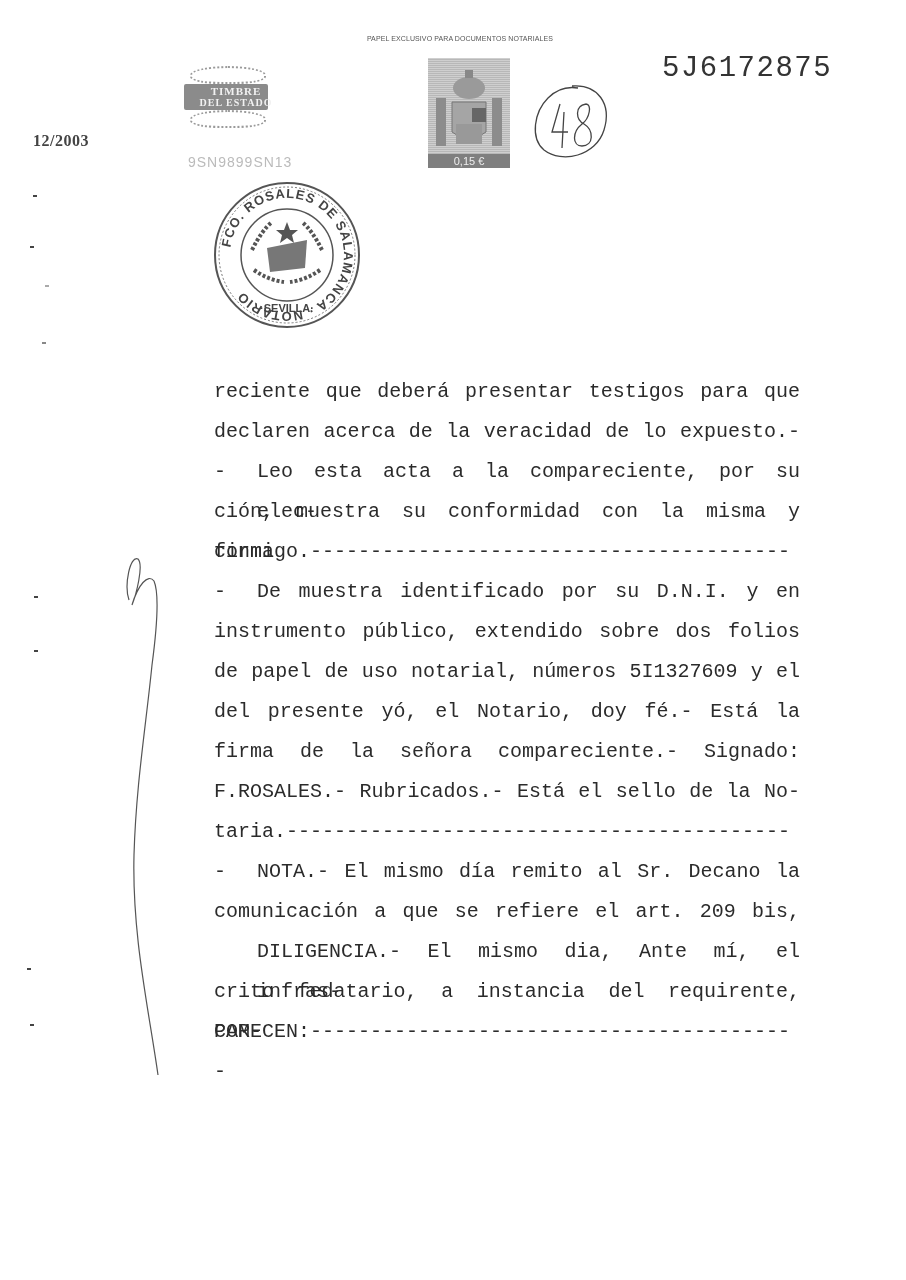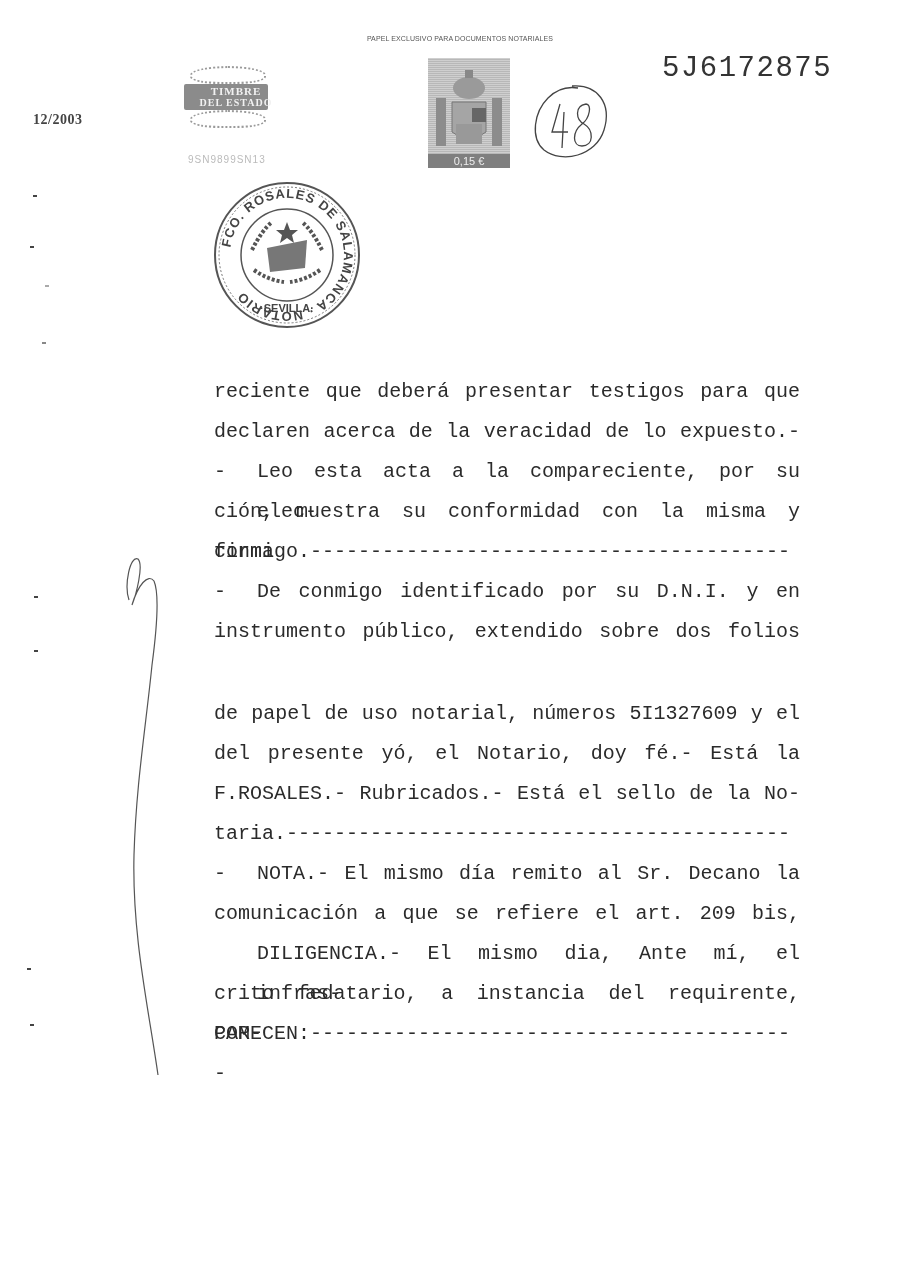--- a/index.html
+++ b/index.html
@@ -10,41 +10,41 @@
   .abs { position: absolute; }
   .paper-header {
     left: 330px; top: 35px; width: 260px; text-align: center;
     font-family: "Liberation Sans", sans-serif; font-size: 7px; letter-spacing: 0.1px; color: #555;
   }
   .serial {
     left: 662px; top: 52px; font-family: "Liberation Mono", monospace; font-size: 29px;
     letter-spacing: 1.5px; color: #333; text-align: center;
   }
   .date-ref {
-    left: 33px; top: 112px; font-family: "Liberation Serif", serif; font-size: 14px; font-weight: bold;
+    left: 33px; top: 132px; font-family: "Liberation Serif", serif; font-size: 16px; font-weight: bold;
     color: #444; letter-spacing: 0.5px;
   }
   .timbre {
     left: 178px; top: 60px; width: 96px; height: 62px;
   }
   .timbre .band {
     position: absolute; left: 6px; top: 24px; width: 84px; height: 26px; background: #8b8b8b;
     border-radius: 2px;
   }
   .timbre .t1, .timbre .t2 {
     position: absolute; left: 6px; width: 104px; text-align: center; color: #f1f1f1;
     font-family: "Liberation Serif", serif; font-weight: bold; font-size: 11px; letter-spacing: 1px;
   }
   .timbre .t1 { top: 25px; }
   .timbre .t2 { top: 37px; font-size: 10px; }
   .timbre .orn {
     position: absolute; left: 12px; width: 72px; height: 14px; border: 2px dotted #9a9a9a; border-radius: 50% 50% 40% 40%;
   }
   .stamp-code {
-    left: 188px; top: 154px; font-family: "Liberation Sans", sans-serif; font-size: 10px; color: #bbb; letter-spacing: 1px;
+    left: 188px; top: 154px; font-family: "Liberation Sans", sans-serif; font-size: 14px; color: #bbb; letter-spacing: 1px;
   }
   .arms {
     left: 428px; top: 58px; width: 82px; height: 110px; background:
       repeating-linear-gradient(0deg, #b8b8b8 0 1px, #cfcfcf 1px 2px);
   }
   .arms .value {
     position: absolute; bottom: 0; left: 0; width: 100%; height: 14px; background: #7f7f7f;
     color: #eee; font-size: 11px; text-align: center; line-height: 14px; font-family: "Liberation Sans", sans-serif;
   }
   .folio-circle {
@@ -132,24 +132,25 @@
     <path d="M17 45 C12 30 18 0 26 4 C32 10 24 40 20 50 M20 50 C26 30 36 18 42 26 C48 40 44 80 40 110 C34 170 24 230 22 300 C20 380 36 450 46 520" fill="none" stroke="#555" stroke-width="1.2"></path>
   </svg>
 </div>
 
 <div class="abs body-text">
   <span class="line" style="white-space: normal;">reciente que deberá presentar testigos para que</span>
   <span class="line last" style="white-space: normal;">declaren acerca de la veracidad de lo expuesto.--</span>
   <span class="line indent" style="white-space: normal;">Leo esta acta a la compareciente, por su elec-</span>
   <span class="line" style="white-space: normal;">ción, muestra su conformidad con la misma y firma</span>
   <span class="line last" style="white-space: normal;">conmigo.-----------------------------------------</span>
-  <span class="line indent" style="white-space: normal;">De conmigo identificado por su D.N.I. y en</span>
+  <span class="line indent" style="white-space: normal;">De muestra identificado por su D.N.I. y en</span>
   <span class="line" style="white-space: normal;">instrumento público, extendido sobre dos folios</span>
-  <span class="line" style="white-space: normal; margin-top: 42px;">de papel de uso notarial, números 5I1327609 y el</span>
+  <span class="line" style="white-space: normal;">de papel de uso notarial, números 5I1327609 y el</span>
   <span class="line" style="white-space: normal;">del presente yó, el Notario, doy fé.- Está la</span>
+  <span class="line" style="white-space: normal;">firma de la señora compareciente.- Signado:</span>
   <span class="line" style="white-space: normal;">F.ROSALES.- Rubricados.- Está el sello de la No-</span>
   <span class="line last" style="white-space: normal;">taria.-------------------------------------------</span>
   <span class="line indent" style="white-space: normal;">NOTA.- El mismo día remito al Sr. Decano la</span>
   <span class="line" style="white-space: normal;">comunicación a que se refiere el art. 209 bis,</span>
   <span class="line indent" style="white-space: normal;">DILIGENCIA.- El mismo dia, Ante mí, el infras-</span>
   <span class="line" style="white-space: normal;">crito fedatario, a instancia del requirente, COM-</span>
   <span class="line last" style="white-space: normal;">PARECEN:-----------------------------------------</span>
 </div>
 
 </body></html>

